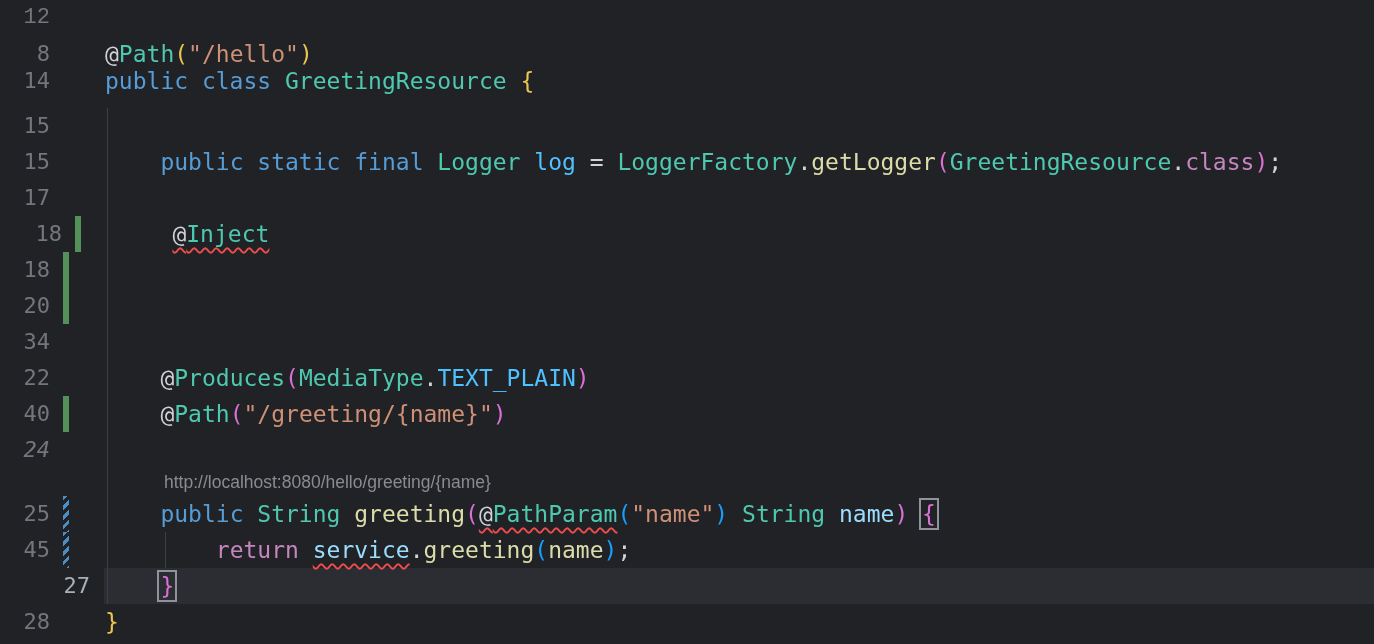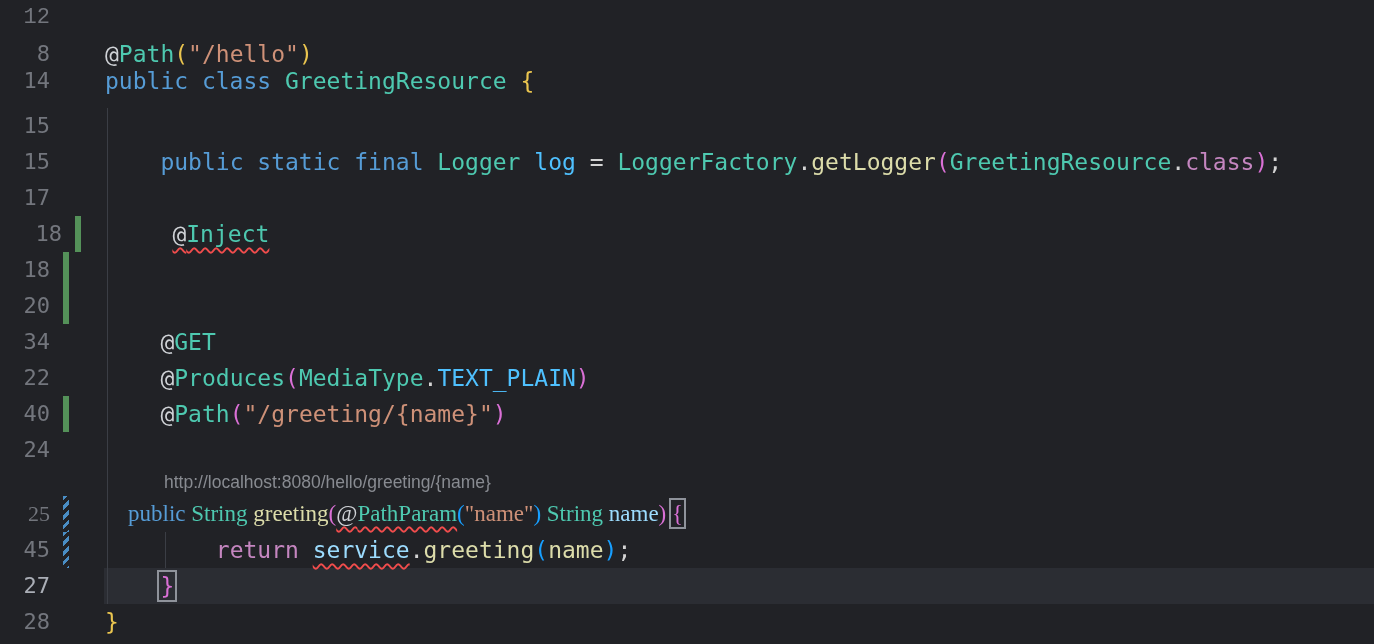--- a/index.html
+++ b/index.html
@@ -11,21 +11,21 @@
     font-family:"DejaVu Sans Mono","Liberation Mono",monospace;
     font-size:23px;
   }
   .row{position:absolute;left:0;width:1374px;height:36px;}
   .caretrow-bg{position:absolute;left:104px;top:568px;width:1270px;height:36px;background:#2b2d33;}
   .linenum{
     position:absolute;left:0;top:0;width:50px;height:36px;
     line-height:36px;text-align:right;color:#73767d;font-size:22px;
     user-select:none;
   }
-  .linenum.current{color:#aaaeb6;}
+  .linenum.current{color:#aaaeb6;margin-left:40px;}
   .marker{position:absolute;left:63px;width:6px;height:36px;top:0;}
   .marker.green{background:#549159;}
   .marker.stripes{
     background:repeating-linear-gradient(135deg,#4a8ec5 0px,#4a8ec5 3px,transparent 3px,transparent 7px);
   }
   .codeline{
     position:absolute;left:105px;top:0;height:36px;line-height:36px;
     white-space:pre;color:#d4d4d4;
   }
   .guide{position:absolute;width:1px;background:#3b3e45;}
@@ -83,35 +83,34 @@
       <div class="row" style="top: 252px;">
         <div class="linenum">18</div>
         <div class="marker green"></div>
       </div>
       <div class="row" style="top: 288px;">
         <div class="linenum">20</div>
         <div class="marker green"></div>
       </div>
       <div class="row" style="top: 324px;">
         <div class="linenum">34</div>
-        <div class="codeline"><span class="tok" style="color: rgb(212, 212, 212);">    </span><span class="tok" style="color: rgb(207, 210, 214);">@</span><span class="tok" style="color: rgb(78, 201, 176);">GET</span></div>
       </div>
       <div class="row" style="top: 360px;">
         <div class="linenum">22</div>
         <div class="codeline"><span class="tok" style="color: rgb(212, 212, 212);">    </span><span class="tok" style="color: rgb(207, 210, 214);">@</span><span class="tok" style="color: rgb(78, 201, 176);">Produces</span><span class="tok" style="color: rgb(218, 112, 214);">(</span><span class="tok" style="color: rgb(78, 201, 176);">MediaType</span><span class="tok" style="color: rgb(212, 212, 212);">.</span><span class="tok" style="color: rgb(79, 193, 255);">TEXT_PLAIN</span><span class="tok" style="color: rgb(218, 112, 214);">)</span></div>
       </div>
       <div class="row" style="top: 396px;">
         <div class="linenum">40</div>
         <div class="marker green"></div>
         <div class="codeline"><span class="tok" style="color: rgb(212, 212, 212);">    </span><span class="tok" style="color: rgb(207, 210, 214);">@</span><span class="tok" style="color: rgb(78, 201, 176);">Path</span><span class="tok" style="color: rgb(218, 112, 214);">(</span><span class="tok" style="color: rgb(206, 145, 120);">"/greeting/{name}"</span><span class="tok" style="color: rgb(218, 112, 214);">)</span></div>
       </div>
-      <div class="row" style="top: 432px;">
+      <div class="row" style="top: 432px; font-style: italic;">
         <div class="linenum">24</div>
       </div>
-      <div class="row" style="top: 496px; font-family: Liberation Serif, serif;">
+      <div class="row" style="top: 496px;">
         <div class="linenum">25</div>
         <div class="marker stripes"></div>
         <div class="codeline"><span class="tok" style="color: rgb(212, 212, 212);">    </span><span class="tok" style="color: rgb(86, 156, 214);">public </span><span class="tok" style="color: rgb(78, 201, 176);">String </span><span class="tok" style="color: rgb(220, 220, 170);">greeting</span><span class="tok" style="color: rgb(218, 112, 214);">(</span><span class="tok sq" style="color: rgb(207, 210, 214);">@</span><span class="tok sq" style="color: rgb(78, 201, 176);">PathParam</span><span class="tok" style="color: rgb(23, 159, 255);">(</span><span class="tok" style="color: rgb(206, 145, 120);">"name"</span><span class="tok" style="color: rgb(23, 159, 255);">)</span><span class="tok" style="color: rgb(212, 212, 212);"> </span><span class="tok" style="color: rgb(78, 201, 176);">String </span><span class="tok" style="color: rgb(156, 220, 254);">name</span><span class="tok" style="color: rgb(218, 112, 214);">)</span><span class="tok" style="color: rgb(212, 212, 212);"> </span><span class="tok box" style="color: rgb(218, 112, 214);">{</span></div>
       </div>
       <div class="row" style="top: 532px;">
         <div class="linenum">45</div>
         <div class="marker stripes"></div>
         <div class="codeline"><span class="tok" style="color: rgb(212, 212, 212);">        </span><span class="tok" style="color: rgb(197, 134, 192);">return </span><span class="tok sq" style="color: rgb(156, 220, 254);">service</span><span class="tok" style="color: rgb(212, 212, 212);">.</span><span class="tok" style="color: rgb(220, 220, 170);">greeting</span><span class="tok" style="color: rgb(23, 159, 255);">(</span><span class="tok" style="color: rgb(220, 220, 170);">name</span><span class="tok" style="color: rgb(23, 159, 255);">)</span><span class="tok" style="color: rgb(212, 212, 212);">;</span></div>
       </div>
       <div class="row" style="top: 568px;">

